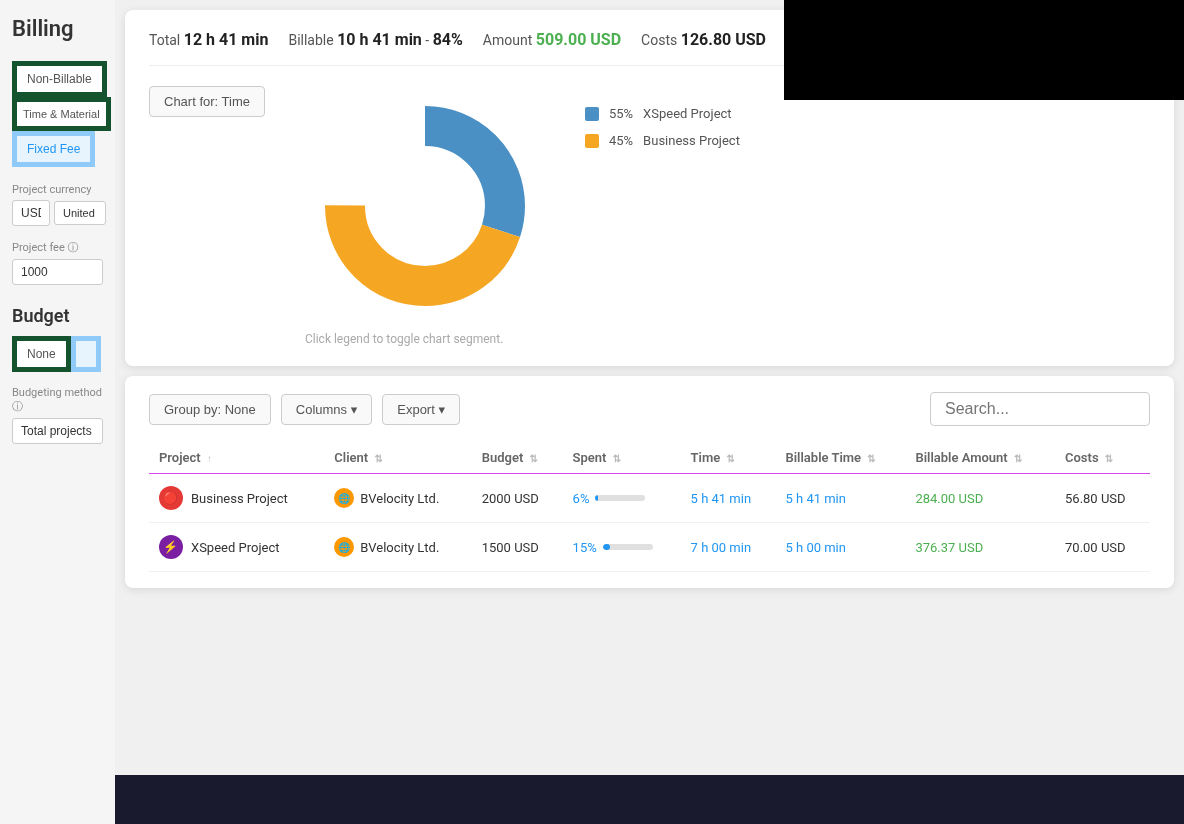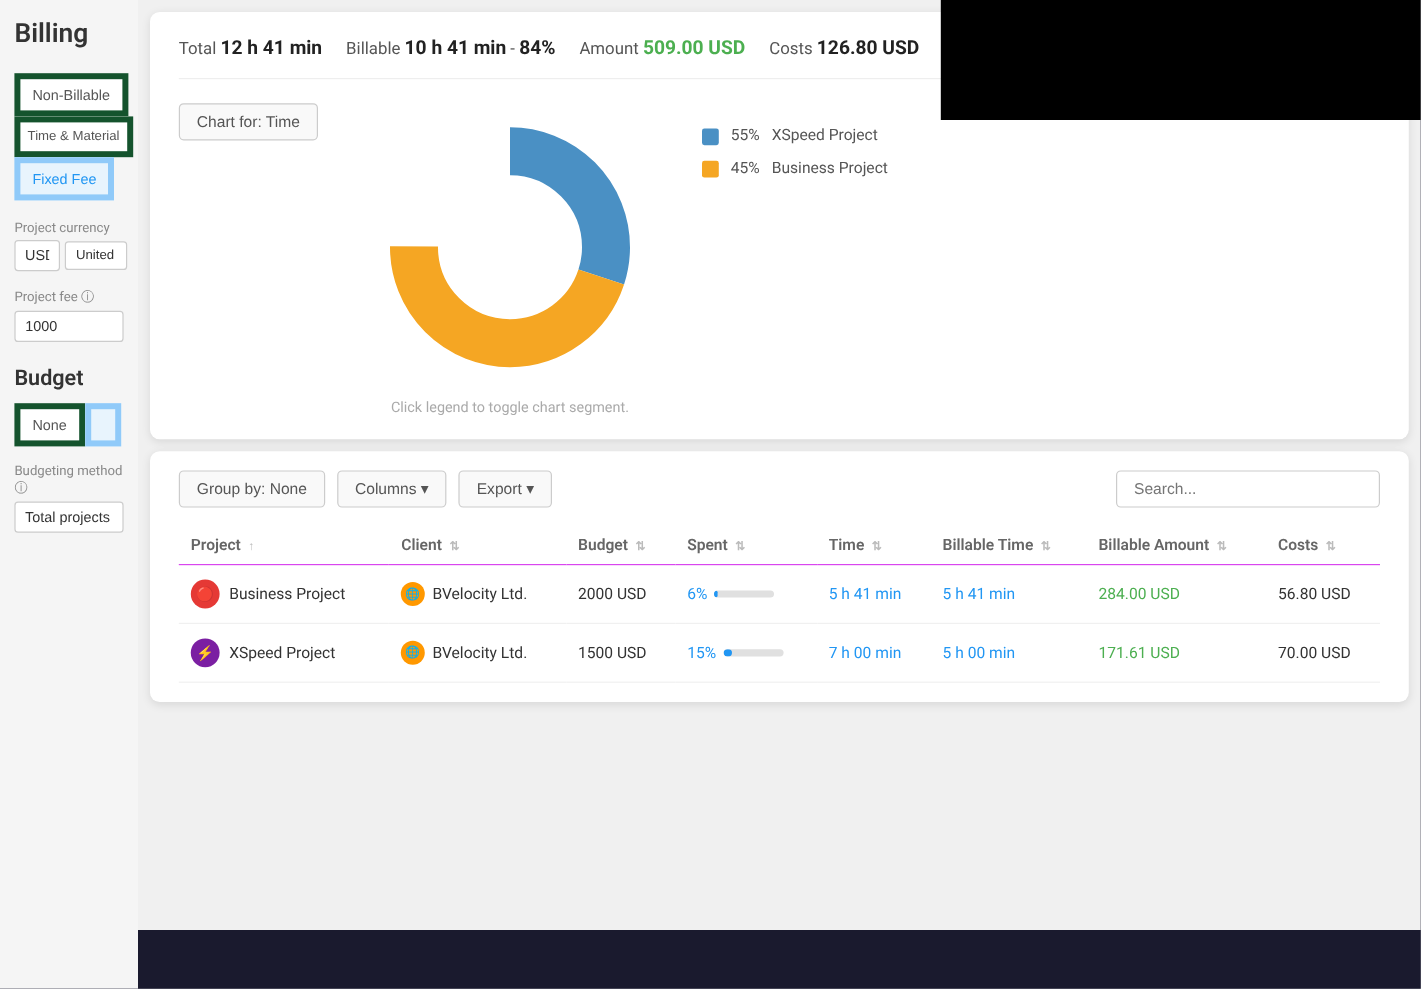--- a/index.html
+++ b/index.html
@@ -205,21 +205,21 @@
       background: #f9f9f9;
       color: #555;
       cursor: pointer;
     }
 
     .search-input {
       margin-left: auto;
       padding: 7px 14px;
       border: 1px solid #ccc;
       border-radius: 4px;
-      font-size: 13px;
+      font-size: 16px;
       width: 220px;
       color: #aaa;
       background: #fff;
     }
 
     table {
       width: 100%;
       border-collapse: collapse;
     }
 
@@ -374,21 +374,21 @@
         <span>Costs</span>
         <strong>126.80 USD</strong>
       </span>
     </div>
 
     <div class="chart-section">
       <div style="display:flex;flex-direction:column;align-items:flex-start;gap:10px;">
         <button class="chart-for-btn">Chart for: Time</button>
       </div>
 
-      <div style="display:flex;flex-direction:column;align-items:center;">
+      <div style="display:flex;flex-direction:column;align-items:flex-start;">
         <div class="chart-wrapper">
           <svg class="donut-svg" viewBox="0 0 240 240">
 
             <circle cx="120" cy="120" r="80" fill="none" stroke="#4a90c4" stroke-width="40" stroke-dasharray="276.46 502.65" stroke-dashoffset="125.66" transform="rotate(-90 120 120)"></circle>
             <circle cx="120" cy="120" r="80" fill="none" stroke="#f5a623" stroke-width="40" stroke-dasharray="226.19 502.65" stroke-dashoffset="-150.80" transform="rotate(-90 120 120)"></circle>
             <circle cx="120" cy="120" r="50" fill="white"></circle>
 
             <text x="148" y="128" fill="white" font-size="12" font-weight="600">55%</text>
             <text x="62" y="100" fill="white" font-size="12" font-weight="600">45%</text>
           </svg>
@@ -510,19 +510,19 @@
           <td>
             <div class="progress-bar-wrap">
               <span class="time-blue">15%</span>
               <div class="progress-bar-bg">
                 <div class="progress-bar-fill" style="width:15%;"></div>
               </div>
             </div>
           </td>
           <td class="time-blue">7 h 00 min</td>
           <td class="time-blue">5 h 00 min</td>
-          <td class="amount-green">171.61 USD</td>
+          <td class="amount-green">376.37 USD</td>
           <td>70.00 USD</td>
         </tr>
       </tbody>
     </table>
   </div>
 </div>
 
 </body></html>

